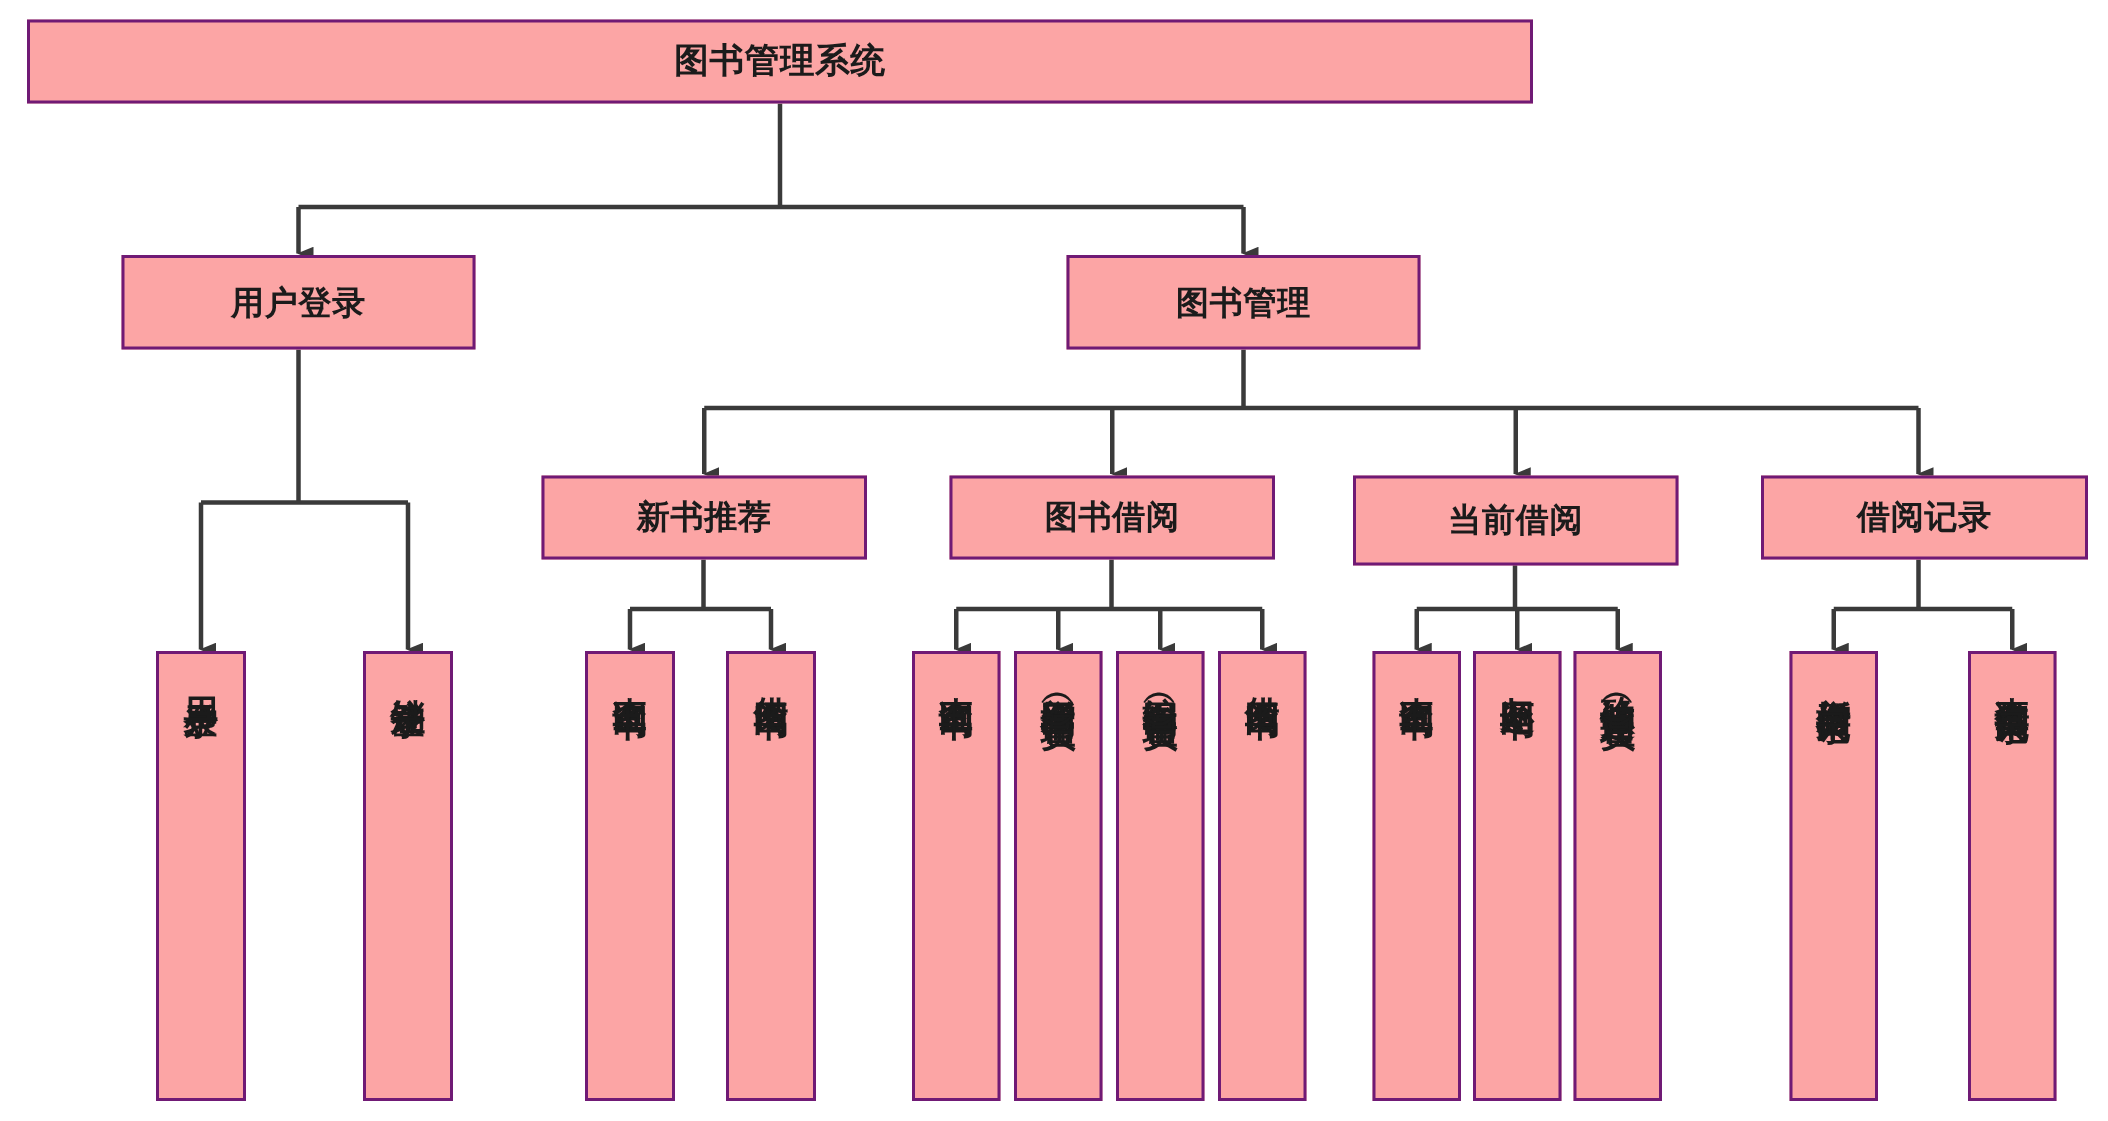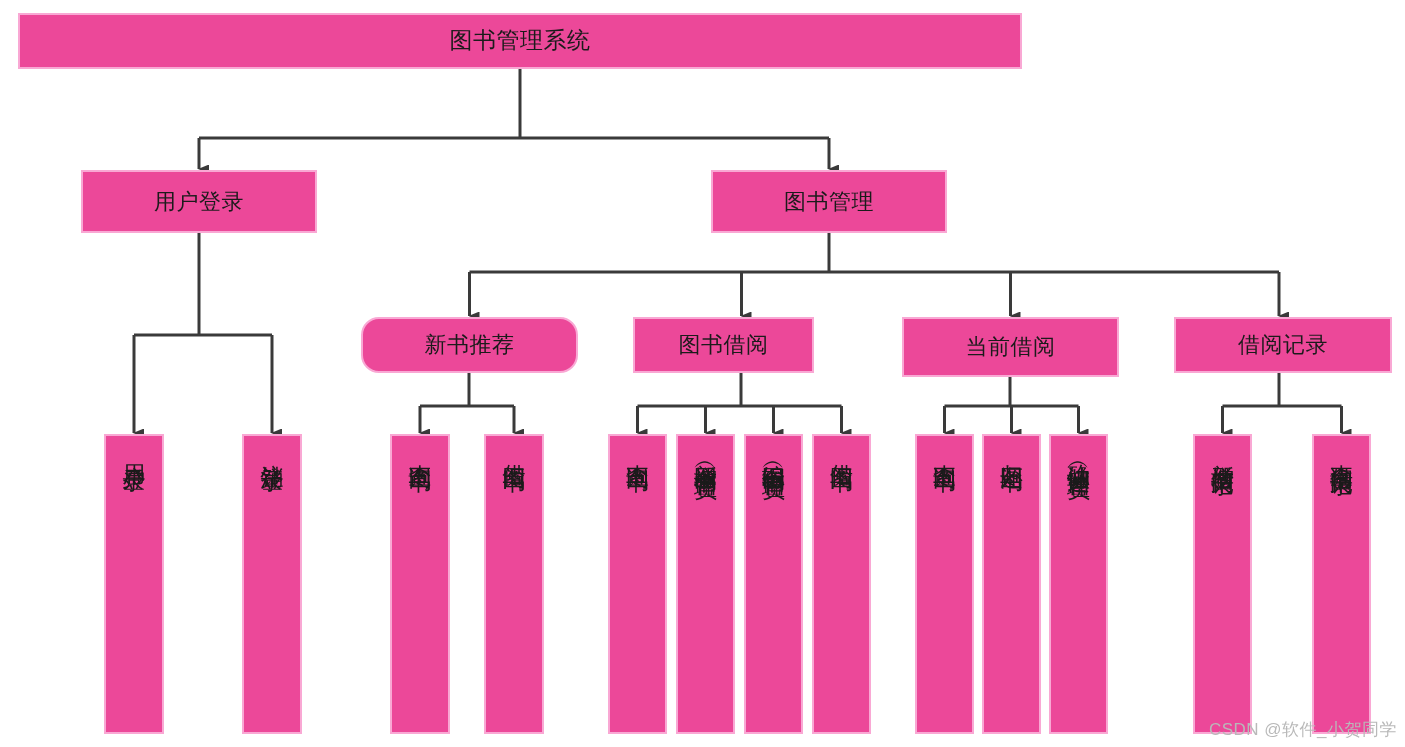--- a/index.html
+++ b/index.html
@@ -23,26 +23,27 @@
     position: absolute;
     left: 0;
     top: 0;
     width: 1405px;
     height: 747px;
     pointer-events: none;
   }
   .node {
     position: absolute;
     box-sizing: border-box;
-    border: 2px solid #f9a8d4;
-    background: #ec4899;
+    border: 2px solid #701a75;
+    background: #fca5a5;
     display: flex;
     align-items: center;
     justify-content: center;
     color: #1b1b1b;
+    font-weight: bold;
   }
   .node-label {
     display: block;
     text-align: center;
     line-height: 1.18;
     letter-spacing: 0.5px;
     white-space: nowrap;
   }
   .node.horizontal .node-label {
     font-size: 22px;
@@ -125,24 +126,24 @@
   <div id="node-layer">
       <div class="node horizontal root" style="left: 18px; top: 13px; width: 1004px; height: 56px;">
         <span class="node-label">图书管理系统</span>
       </div>
       <div class="node horizontal" style="left: 81px; top: 170px; width: 236px; height: 63px;">
         <span class="node-label">用户登录</span>
       </div>
       <div class="node horizontal" style="left: 711px; top: 170px; width: 236px; height: 63px; align-items: center;">
         <span class="node-label">图书管理</span>
       </div>
-      <div class="node horizontal" style="left: 361px; top: 317px; width: 217px; height: 56px; border-radius: 18px;">
+      <div class="node horizontal" style="left: 361px; top: 317px; width: 217px; height: 56px;">
         <span class="node-label">新书推荐</span>
       </div>
-      <div class="node horizontal" style="left: 633px; top: 317px; width: 181px; height: 56px;">
+      <div class="node horizontal" style="left: 633px; top: 317px; width: 217px; height: 56px;">
         <span class="node-label">图书借阅</span>
       </div>
       <div class="node horizontal" style="left: 902px; top: 317px; width: 217px; height: 60px;">
         <span class="node-label">当前借阅</span>
       </div>
       <div class="node horizontal" style="left: 1174px; top: 317px; width: 218px; height: 56px;">
         <span class="node-label">借阅记录</span>
       </div>
       <div class="node vertical" style="left: 104px; top: 434px; width: 60px; height: 300px;">
         <span class="node-label">用户登录</span>
@@ -178,14 +179,13 @@
         <span class="node-label">确认归还（管理员）</span>
       </div>
       <div class="node vertical" style="left: 1193px; top: 434px; width: 59px; height: 300px;">
         <span class="node-label">新增借阅记录</span>
       </div>
       <div class="node vertical" style="left: 1312px; top: 434px; width: 59px; height: 300px;">
         <span class="node-label">查询借阅记录</span>
       </div>
     </div>
 
-  <div id="watermark">CSDN @软件_小贺同学</div>
 </div>
 
 </body></html>

